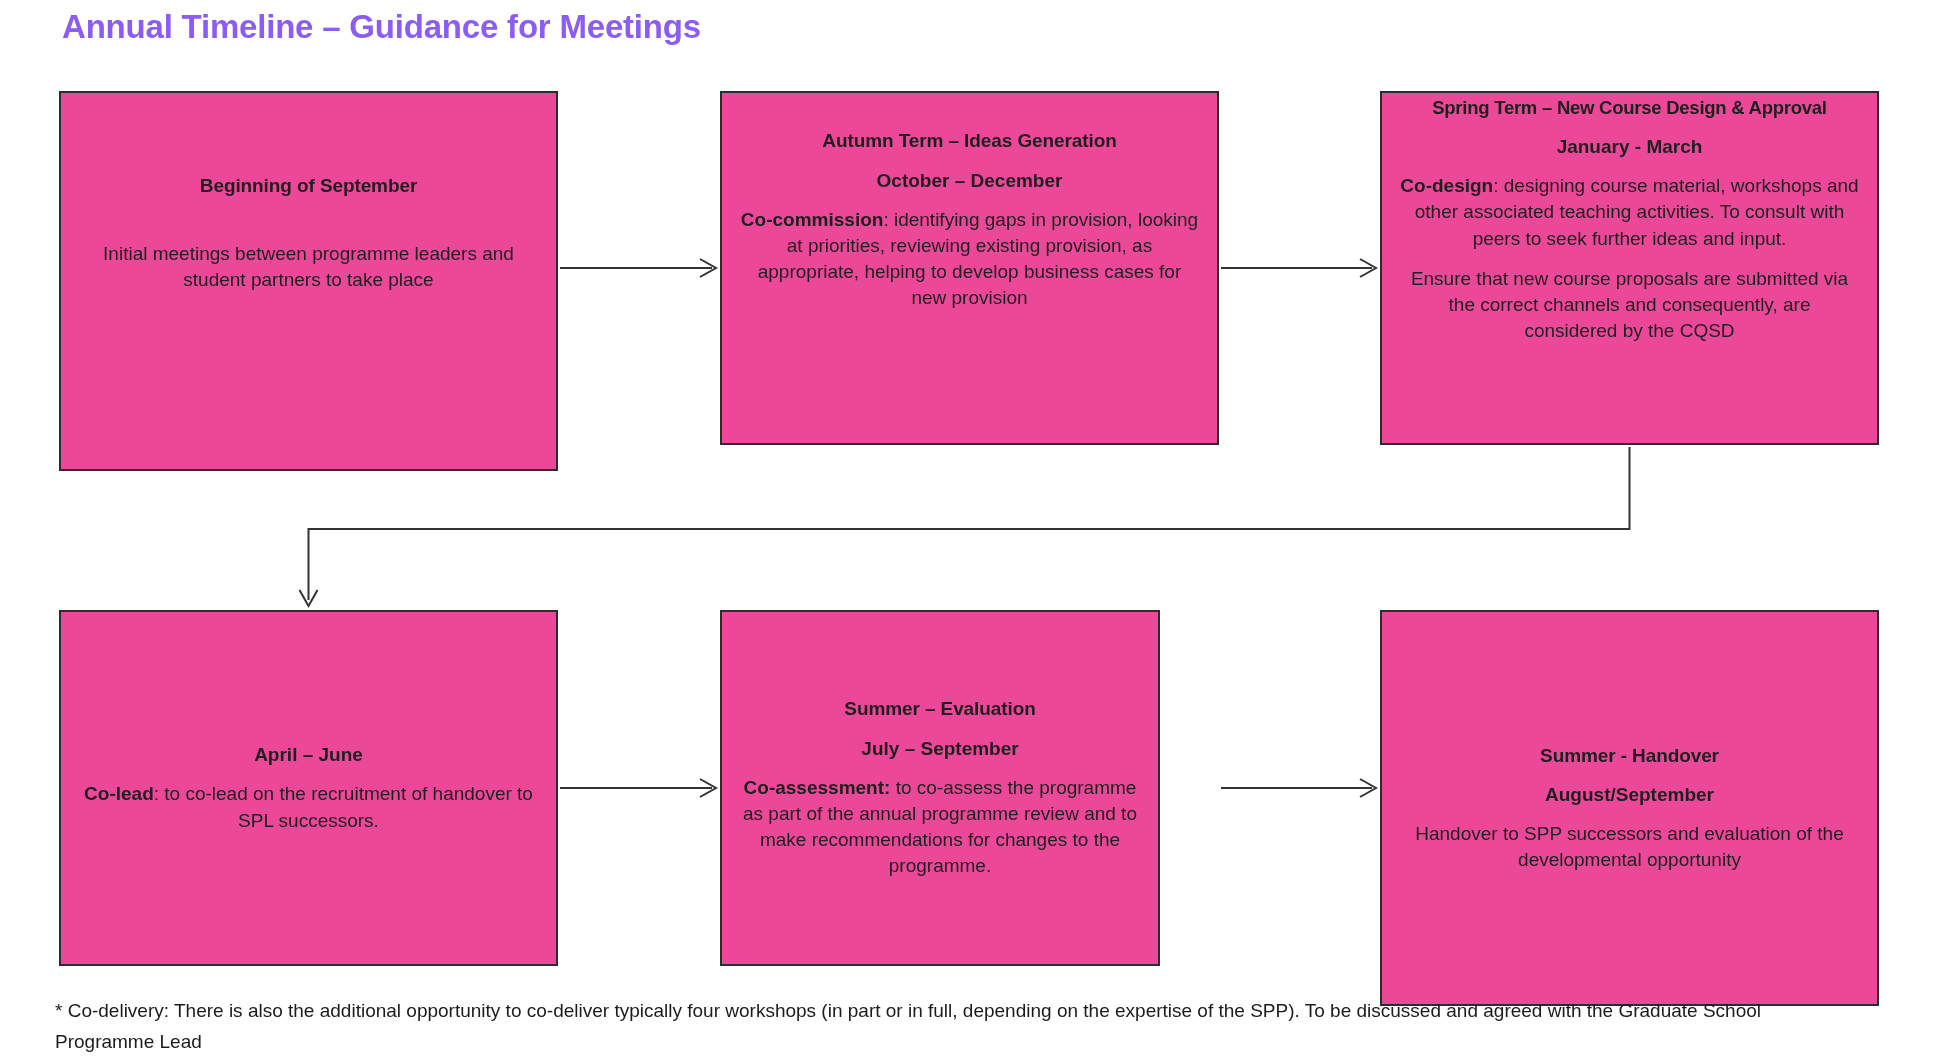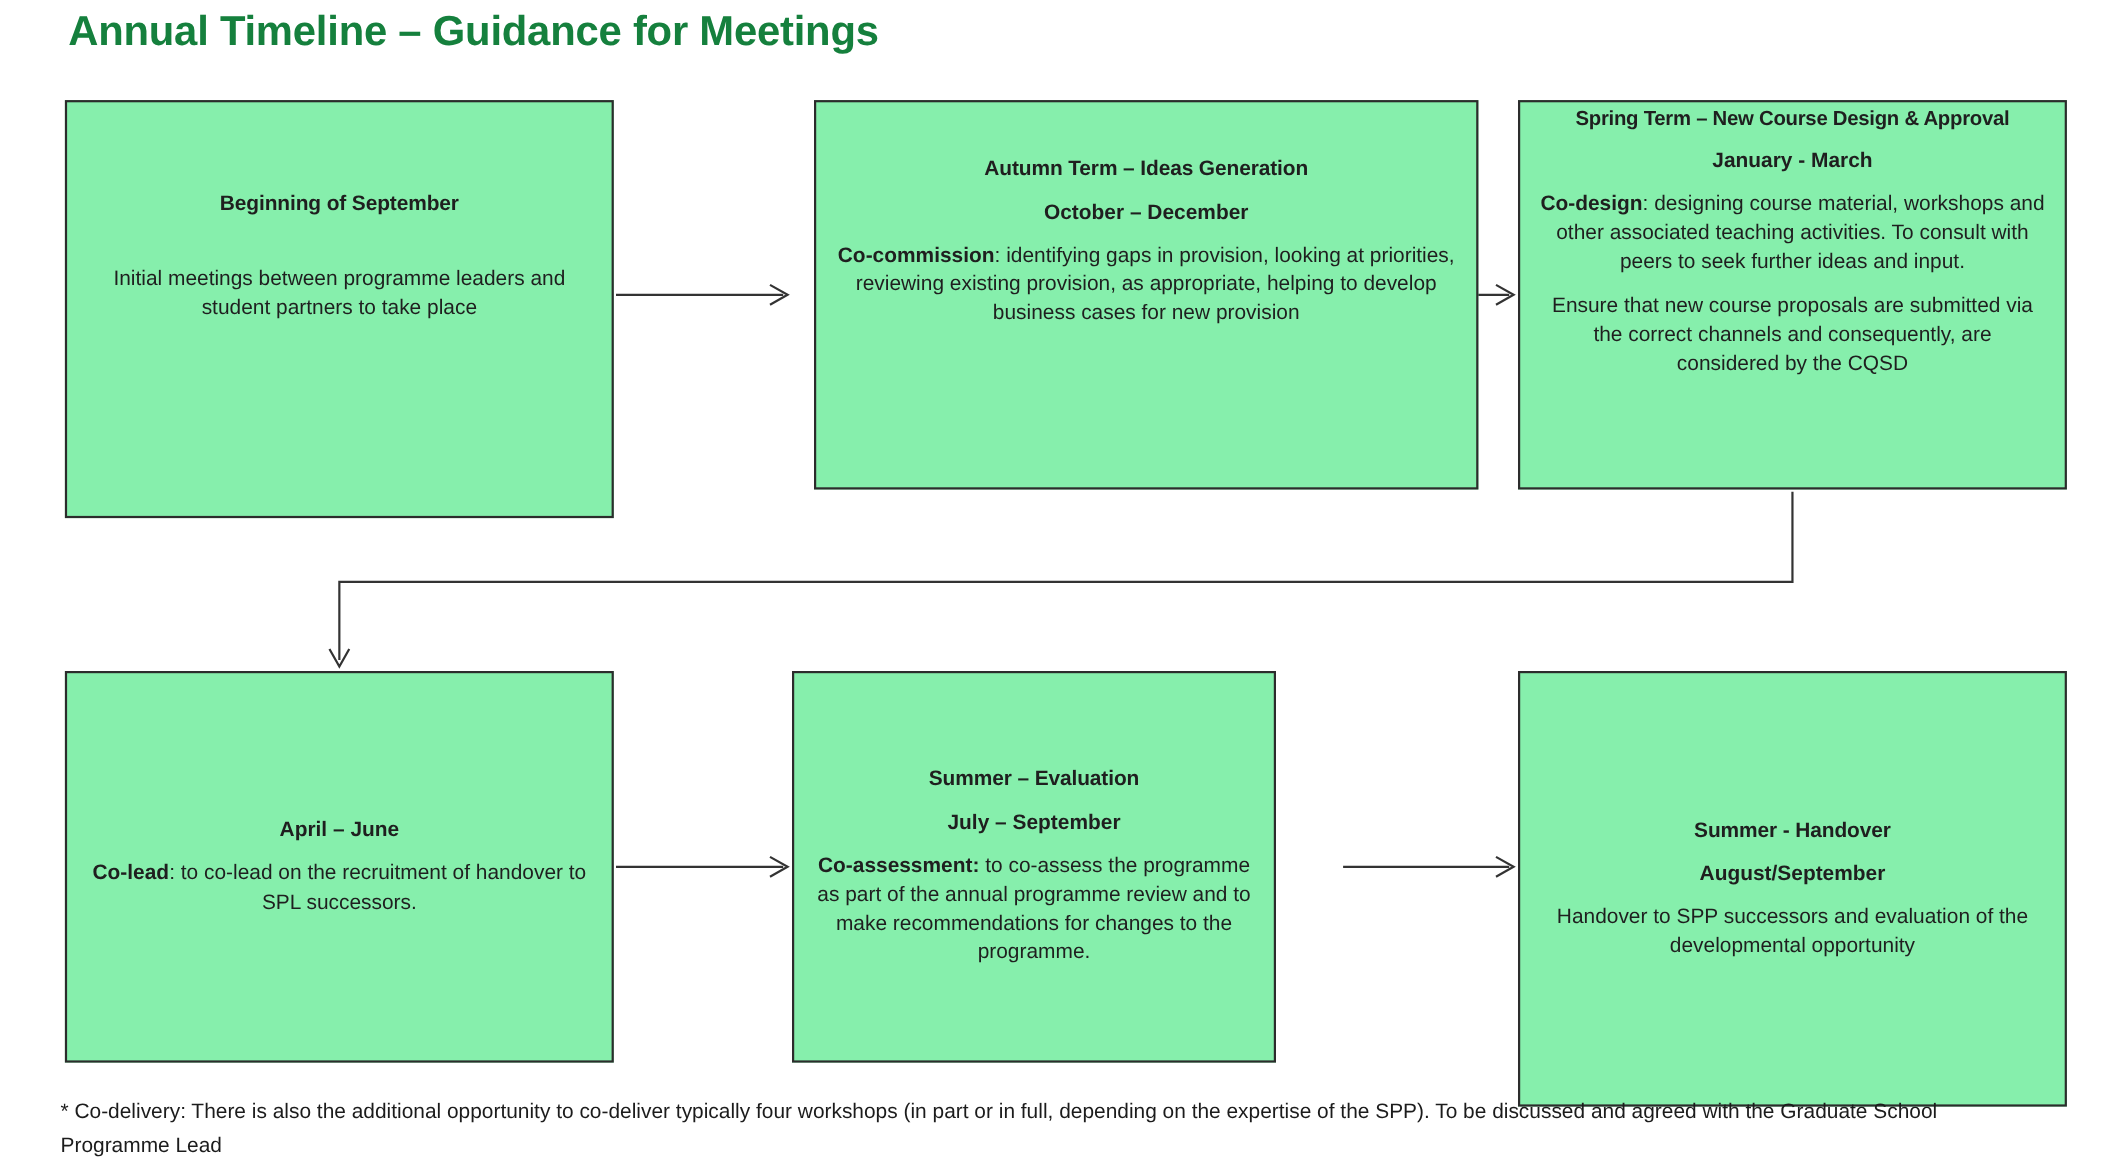--- a/index.html
+++ b/index.html
@@ -6,28 +6,28 @@
   body { font-family:"Liberation Sans", sans-serif; }
   .canvas {
     position:relative;
     width:1934px; height:1056px;
     background:#ffffff;
     color:#1f1f1f;
     overflow:hidden;
   }
   .title {
     position:absolute; left:62px; top:8px; margin:0;
-    font-size:38px; font-weight:700; color:#15803d;
+    font-size:33px; font-weight:700; color:#8b5cf6;
     letter-spacing:-0.2px;
   }
   svg.connectors { position:absolute; left:0; top:0; width:1934px; height:1056px; }
   svg.connectors path { stroke:#333333; stroke-width:2; fill:none; }
   .box {
     position:absolute; box-sizing:border-box;
-    border:2px solid #2c2c2c; background:#86efac;
+    border:2px solid #2c2c2c; background:#ec4899;
     display:flex; flex-direction:column; justify-content:center;
     text-align:center;
     padding:10px 18px;
     font-size:19px; line-height:1.38;
   }
   .box.lift { padding-bottom:106px; } 
   .h  { font-weight:700; margin:0 auto 13px auto; letter-spacing:-0.1px; }
   .h.narrow { max-width:450px; }
   .h.tight  { white-space:nowrap; font-size:18.5px; letter-spacing:-0.25px; }
   .date { font-weight:700; margin:0 0 13px 0; }
@@ -72,21 +72,21 @@
       <path d="M1221 788 H1372"></path>
       <path d="M1360 779 L1376 788 L1360 797"></path>
     </g>
   </svg>
 
   <div class="box lift" style="left:59px; top:91px; width:499px; height:380px;gap:29px;">
     <div class="h">Beginning of September</div>
     <p><span class="lead"></span><span>Initial meetings between programme leaders and student partners to take place</span></p>
   </div>
 
-  <div class="box lift" style="left:740px; top:91px; width:604px; height:354px;">
+  <div class="box lift" style="left:720px; top:91px; width:499px; height:354px;">
     <div class="h">Autumn Term – Ideas Generation</div>
     <div class="date">October – December</div>
     <p><span class="lead">Co-commission</span><span>: identifying gaps in provision, looking at priorities, reviewing existing provision, as appropriate, helping to develop business cases for new provision</span></p>
   </div>
 
   <div class="box lift" style="left:1380px; top:91px; width:499px; height:354px;">
     <div class="h tight">Spring Term – New Course Design &amp; Approval</div>
     <div class="date">January - March</div>
     <p><span class="lead">Co-design</span><span>: designing course material, workshops and other associated teaching activities. To consult with peers to seek further ideas and input.</span></p>
     <p><span>Ensure that new course proposals are submitted via the correct channels and consequently, are considered by the CQSD</span></p>

